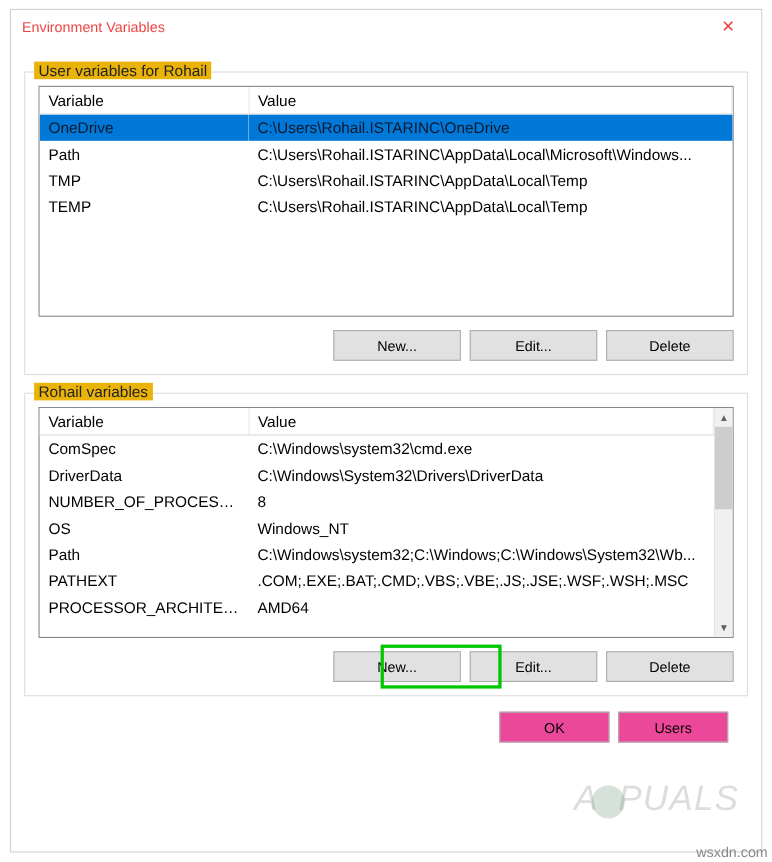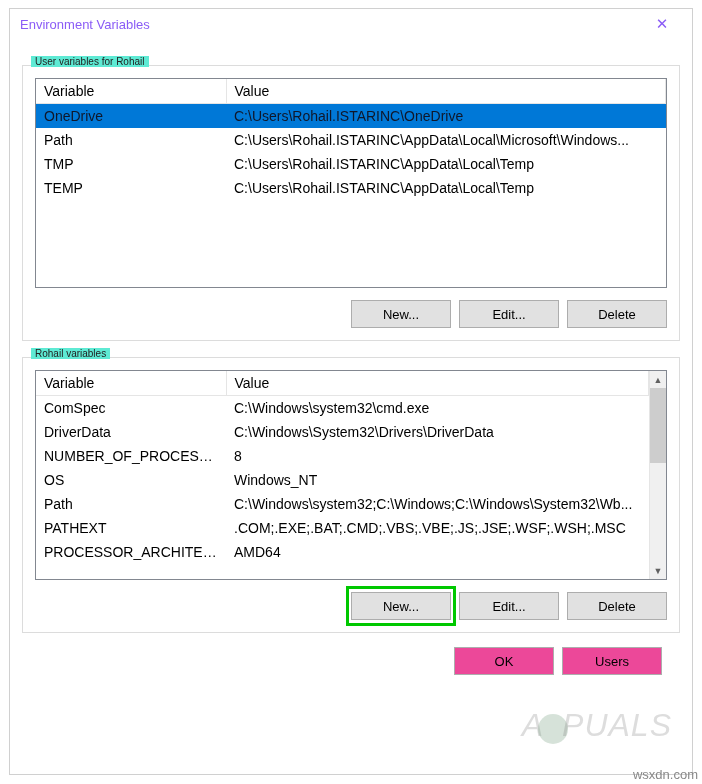--- a/index.html
+++ b/index.html
@@ -1,32 +1,32 @@
 <!DOCTYPE html>
 <html><head>
   <meta charset="utf-8">
   <style>
     * { box-sizing: border-box; font-family: "Segoe UI", Arial, sans-serif; }
     body { margin: 0; padding: 0; background: #fff; width: 702px; height: 784px; overflow: hidden; position: relative; }
     .dialog { position: absolute; left: 9px; top: 8px; width: 684px; height: 767px; background: #fff; border: 1px solid #d0d0d0; }
-    .titlebar { height: 30px; display: flex; align-items: center; padding: 0 10px; font-size: 13px; color: #8b5cf6; }
+    .titlebar { height: 30px; display: flex; align-items: center; padding: 0 10px; font-size: 13px; color: #ef4444; }
     .titlebar .title { flex: 1; }
     .close-btn { width: 40px; height: 28px; display: flex; align-items: center; justify-content: center; font-size: 15px; cursor: pointer; }
     .content { padding: 10px 12px; }
     .group { border: 1px solid #dcdcdc; margin-top: 16px; padding: 12px; position: relative; }
-    .group-label { position: absolute; top: -10px; left: 8px; background: #5eead4; padding: 0 4px; font-size: 10px; color: #222; }
+    .group-label { position: absolute; top: -10px; left: 8px; background: #eab308; padding: 0 4px; font-size: 14px; color: #222; }
     .table-wrap { border: 1px solid #828790; background: #fff; height: 210px; overflow: hidden; position: relative; }
     .table-wrap-sys { height: 210px; display: flex; }
     .table { width: 100%; border-collapse: collapse; table-layout: fixed; font-size: 14px; }
     .table th { text-align: left; font-weight: 400; padding: 4px 8px; border-bottom: 1px solid #e5e5e5; border-right: 1px solid #e5e5e5; background: #fff; height: 24px; }
     .table td { padding: 4px 8px; white-space: nowrap; overflow: hidden; text-overflow: ellipsis; height: 22px; }
     .table tr.selected td { background: #0078d7; color: #0f172a; }
     .col-var { width: 190px; }
     .button-row { display: flex; justify-content: flex-end; gap: 8px; margin-top: 12px; }
-    .btn { width: 100px; height: 28px; background: #e1e1e1; border: 1px solid #adadad; font-size: 13px; cursor: pointer; display: flex; align-items: center; justify-content: center; }
+    .btn { width: 116px; height: 28px; background: #e1e1e1; border: 1px solid #adadad; font-size: 13px; cursor: pointer; display: flex; align-items: center; justify-content: center; }
     .highlight { position: absolute; border: 3px solid #00c800; pointer-events: none; }
     .scrollbar { width: 17px; background: #f0f0f0; border-left: 1px solid #e5e5e5; display: flex; flex-direction: column; }
     .scroll-arrow { height: 17px; display: flex; align-items: center; justify-content: center; font-size: 9px; color: #606060; cursor: pointer; }
     .scroll-thumb { background: #cdcdcd; flex: 0 0 75px; margin: 0; }
     .scroll-track { flex: 1; }
     .sys-table-area { flex: 1; overflow: hidden; }
     .footer-row { display: flex; justify-content: flex-end; gap: 8px; padding: 14px 18px 0 0; }
     .footer-btn { width: 100px; height: 28px; background: #ec4899; border: 1px solid #adadad; font-size: 13px; cursor: pointer; display: flex; align-items: center; justify-content: center; }
     .watermark { position: absolute; right: 30px; bottom: 40px; font-size: 32px; font-style: italic; font-weight: 400; color: rgba(120,120,120,0.25); letter-spacing: 1px; pointer-events: none; font-family: Georgia, serif; }
     .watermark-dot { display: inline-block; width: 30px; height: 30px; border-radius: 50%; background: rgba(120,160,130,0.3); vertical-align: middle; margin: 0 -6px; }

